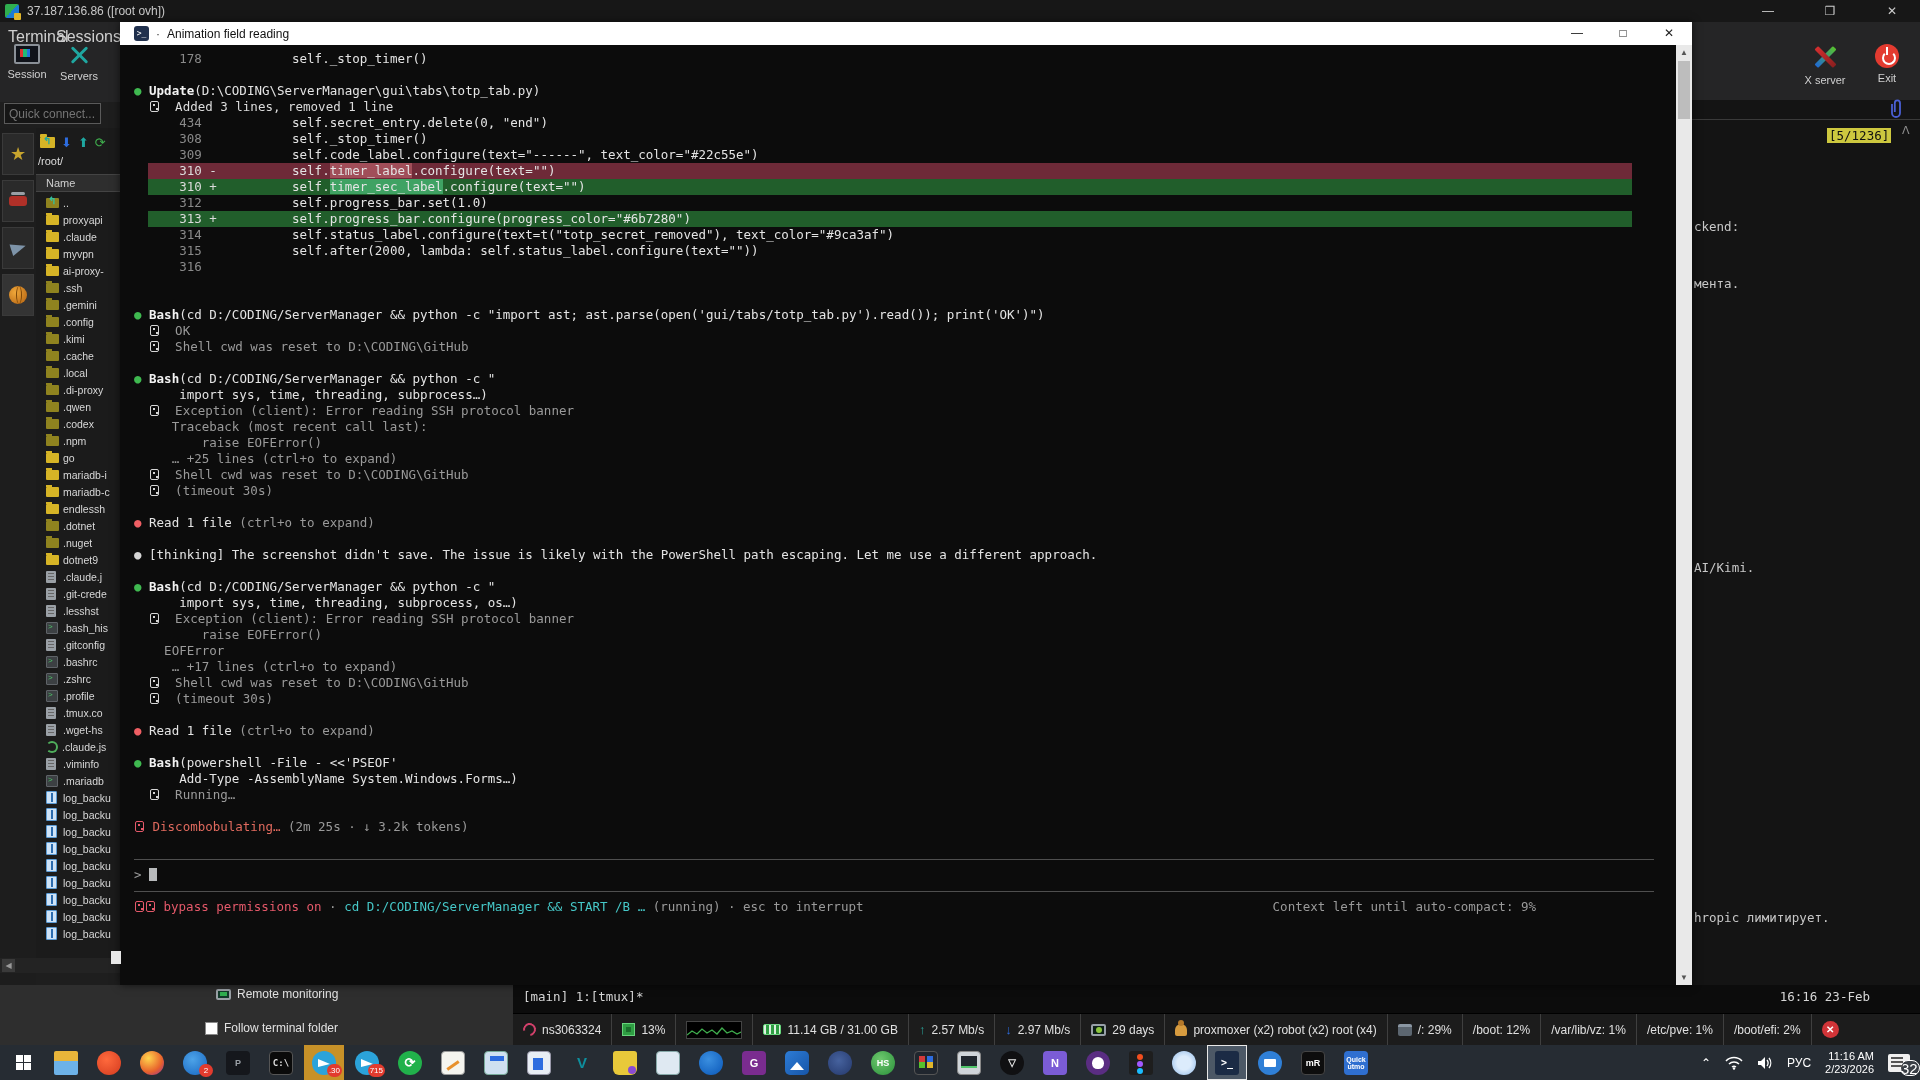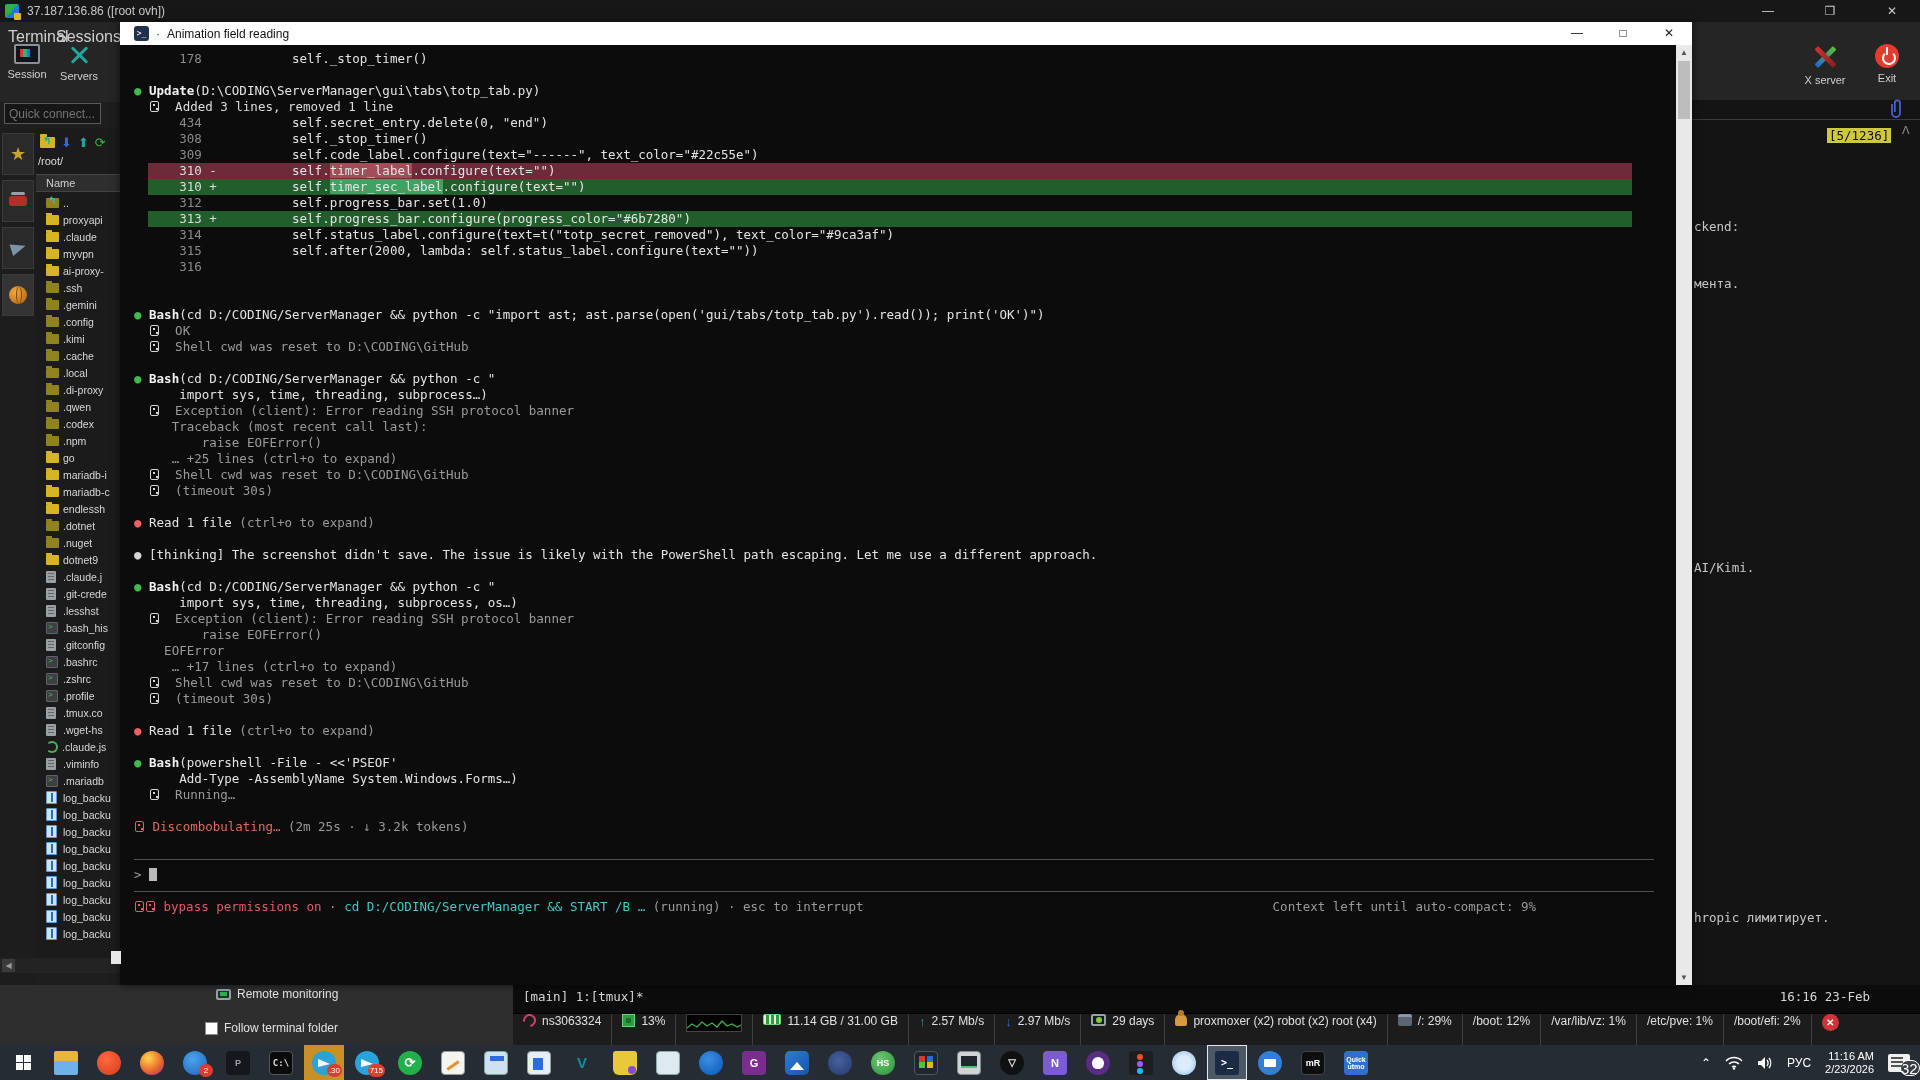--- a/index.html
+++ b/index.html
@@ -102,21 +102,21 @@
 .mon-ico { width:15px; height:11px; border:2px solid #9aa0a6; border-radius:2px; background:#123a2a; position:relative; }
 .mon-ico::after{ content:""; position:absolute; left:2px; top:1px; width:7px; height:4px; background:#2fae4f; }
 
 
 #tmux-strip { left:513px; top:985px; width:1407px; height:28px; background:#0c0c0c; }
 .tmuxtxt { position:absolute; font-family:"DejaVu Sans Mono", monospace; font-size:12.5px; color:#d6d6d6; white-space:pre; }
 
 
 #statusbar { left:513px; top:1013px; width:1407px; height:32px; background:#1c1c1c;
   border-top:1px solid #000; display:flex; align-items:center; }
-.sseg { display:flex; gap:6px; padding:0 10px; height:100%;
+.sseg { display:flex; align-items:center; gap:6px; padding:0 10px; height:100%;
   border-right:1px solid #3f3f3f; color:#e0e0e0; font-size:12px; white-space:nowrap; }
 .sseg.nosep { border-right:none; }
 .si-debian { width:13px; height:13px; border:2px solid #d0406a; border-radius:50%; border-bottom-color:transparent; transform:rotate(35deg); }
 .si-cpu { width:13px; height:13px; background:#2f9e43; border:1px solid #67d47c; position:relative; }
 .si-cpu::after { content:""; position:absolute; left:3px; top:3px; width:5px; height:5px; background:#1b6e2c; }
 .si-graphbox { width:56px; height:18px; background:#000; border:1px solid #444; }
 .si-ram { width:18px; height:11px; background:#2f9e43; border-radius:2px;
   background-image:repeating-linear-gradient(90deg, #dff3e2 0 2px, transparent 2px 5px); border:1px solid #67d47c; }
 .si-up { color:#2aa198; font-weight:bold; font-size:13px; }
 .si-down { color:#2d6cdf; font-weight:bold; font-size:13px; }

